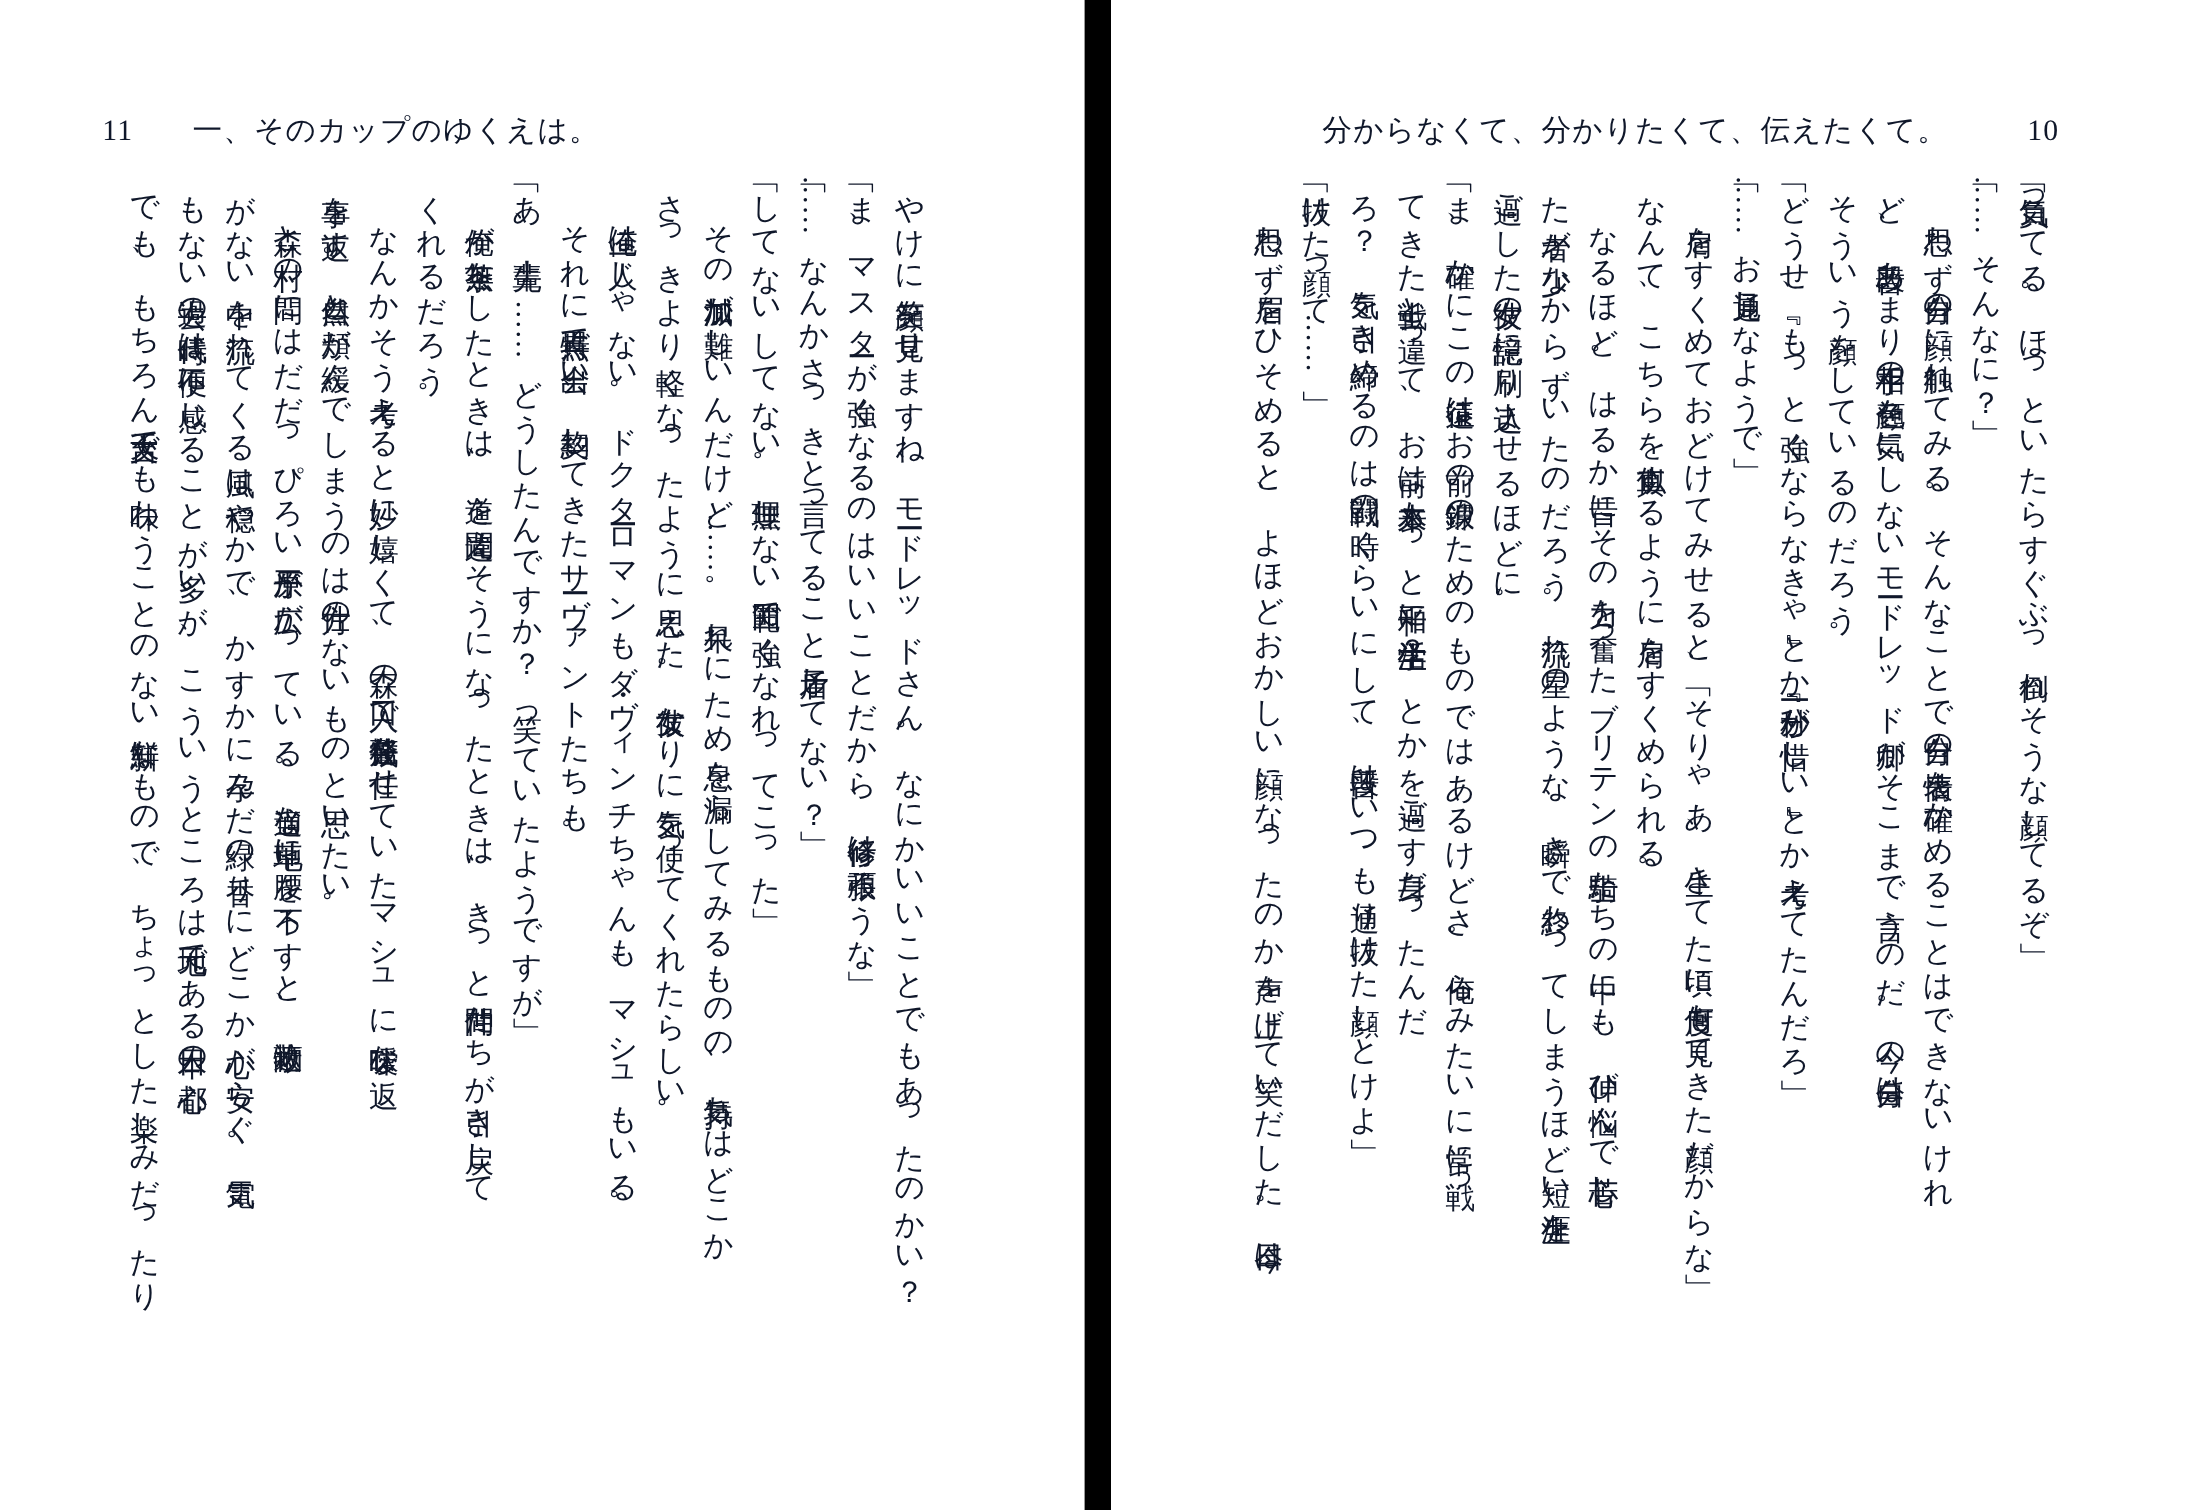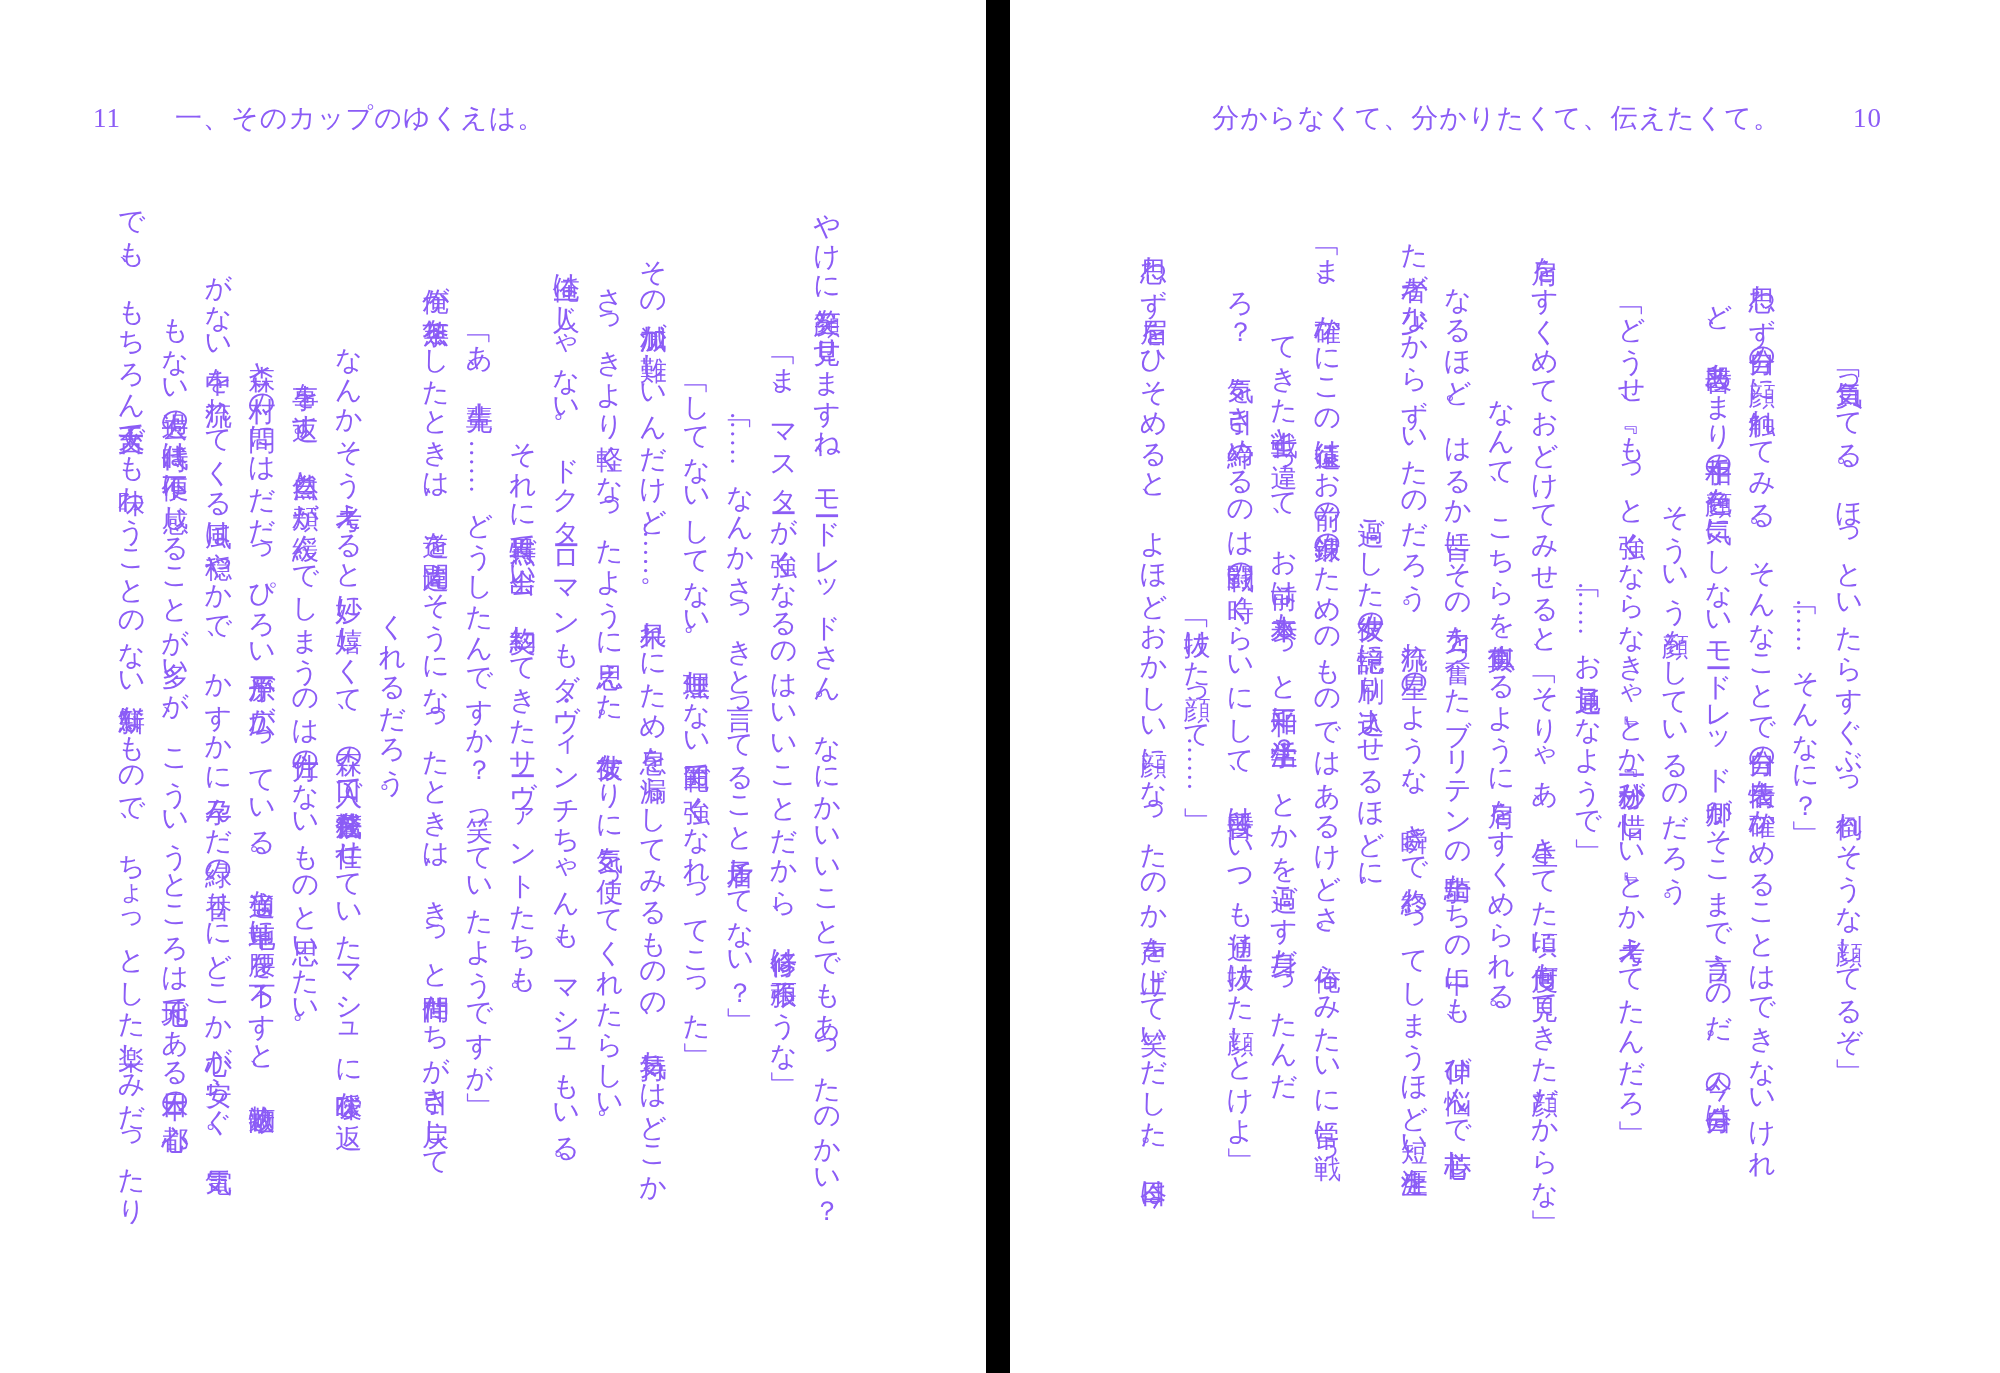--- a/index.html
+++ b/index.html
@@ -7,22 +7,21 @@
     padding: 0;
     background: #ffffff;
   }
   .spread {
     position: relative;
     width: 2000px;
     height: 1373px;
     background: #ffffff;
     overflow: hidden;
     font-family: "Liberation Serif", "DejaVu Serif", serif;
-    color: #8b5cf6;
-    text-align: center;
+    color: #0f172a;
   }
   .gutter {
     position: absolute;
     left: 986px;
     top: 0;
     width: 24px;
     height: 1373px;
     background: #000000;
   }
   .page {
@@ -34,21 +33,21 @@
   .page-right { left: 1010px; width: 990px; }
 
   .running-head {
     position: absolute;
     top: 100px;
     font-size: 27px;
     letter-spacing: 1px;
     white-space: nowrap;
   }
   .page-left  .running-head { left: 93px; }
-  .page-right .running-head { right: 118px; }
+  .page-right .running-head { right: 128px; }
   .head-gap-left  { display: inline-block; width: 54px; }
   .head-gap-right { display: inline-block; width: 72px; }
 
   .vbody {
     position: absolute;
     top: 159px;
     height: 1085px;
     writing-mode: vertical-rl;
     text-orientation: mixed;
     font-size: 27px;

